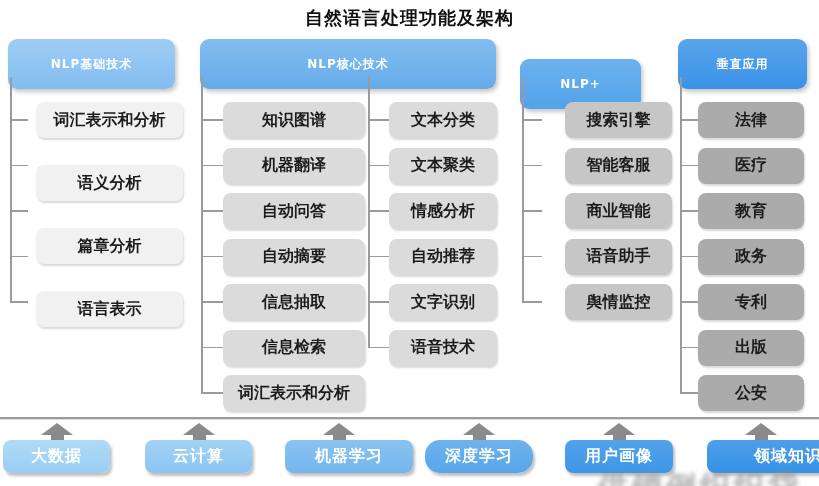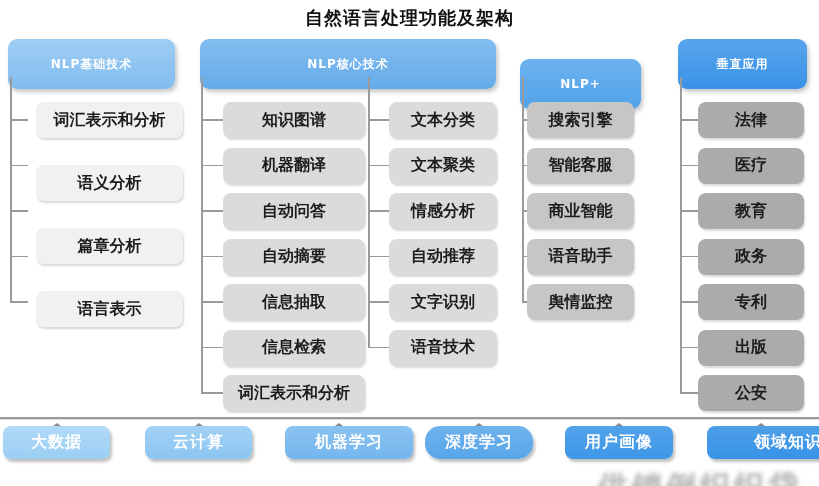--- a/index.html
+++ b/index.html
@@ -39,21 +39,21 @@
   .st1{left:10px;width:18px;height:227px;}
   .st2a{left:201px;width:22px;height:318px;}
   .st2b{left:368px;width:21px;height:273px;}
   .st3{left:522px;width:20px;height:227px;}
   .st4{left:680px;width:18px;height:318px;}
   
   .stack{position:absolute;top:102px;display:flex;flex-direction:column;gap:9.5px;}
   .stack1{left:36px;width:147px;gap:27px;}
   .stack2a{left:223px;width:142px;}
   .stack2b{left:389px;width:108px;}
-  .stack3{left:527px;width:107px;}
+  .stack3{left:565px;width:107px;}
   .stack4{left:698px;width:106px;}
   .item{
     height:36px;border-radius:8px;display:flex;align-items:center;justify-content:center;
     font-size:16px;font-weight:600;color:#1c1c1c;flex:0 0 36px;
     box-shadow:1px 2px 2px rgba(0,0,0,.15);
   }
   .g1{background:#f1f1f1;}
   .g2{background:#dbdbdb;}
   .g3{background:#c6c6c6;}
   .g4{background:#ababab;}
@@ -63,21 +63,21 @@
     background:linear-gradient(#9b9b9b 0 2px,#dcdcdc 2px 3px);
   }
   .arrow{position:absolute;top:423px;width:32px;}
   .arrow-head{width:0;height:0;margin:0 auto;
     border-left:16px solid transparent;border-right:16px solid transparent;
     border-bottom:12px solid #8a8a8a;}
   .arrow-stem{width:13px;height:8px;margin:0 auto;background:#8a8a8a;}
   .a1{left:41px;} .a2{left:183px;} .a3{left:323px;}
   .a4{left:463px;} .a5{left:603px;} .a6{left:745px;}
   .fbox{
-    position:absolute;top:426px;height:33px;border-radius:8px;
+    position:absolute;top:440px;height:33px;border-radius:8px;
     display:flex;align-items:center;justify-content:center;
     color:#fff;font-size:16px;font-weight:700;letter-spacing:1px;
     box-shadow:2px 3px 3px rgba(0,0,0,.25);
   }
   .b1{left:3px;width:107px;background:linear-gradient(#b0daf7,#9bcef4);}
   .b2{left:145px;width:107px;background:linear-gradient(#a2d2f5,#8cc5f1);}
   .b3{left:285px;width:128px;background:linear-gradient(#8ac3f1,#74b6ee);}
   .b4{left:425px;width:108px;background:linear-gradient(#6fb2ed,#57a6ea);border-radius:15px;}
   .b5{left:565px;width:108px;background:linear-gradient(#53a2ea,#3d97e7);}
   .b6{left:707px;width:108px;background:linear-gradient(#4d9fe9,#3792e6);padding-left:27px;}

